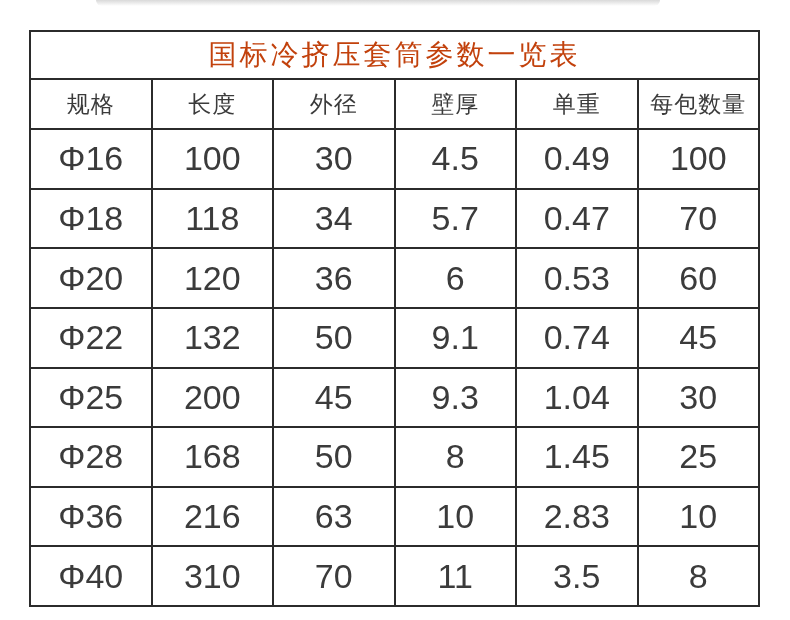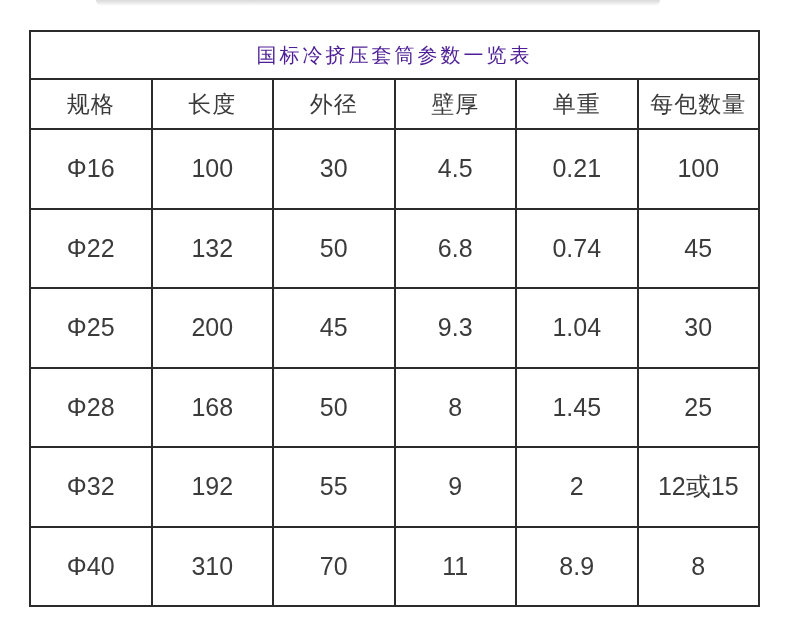--- a/index.html
+++ b/index.html
@@ -37,33 +37,33 @@
   .spec th, .spec td {
     border: 2px solid #2b2b2b;
     font-weight: normal;
     text-align: center;
     padding: 0;
     overflow: hidden;
     white-space: nowrap;
   }
   .title-cell {
     height: 46px;
-    font-size: 20px;
+    font-size: 28px;
     letter-spacing: 3px;
-    color: #4c1d95;
+    color: #c2410c;
     border-radius: 23px;
   }
   .hcell {
     height: 48px;
     font-size: 23px;
     letter-spacing: 1px;
   }
   .dcell {
     height: 51px;
-    font-size: 25px;
+    font-size: 34px;
   }
   .last-col {
     text-align: left;
     padding-left: 22px;
   }
 </style>
 </head>
 <body>
 
 <div class="banner-remnant"></div>
@@ -81,57 +81,73 @@
         <th class="hcell">单重</th>
         <th class="hcell">每包数量</th>
       </tr>
   </thead>
   <tbody>
       <tr>
         <td class="dcell">Φ16</td>
         <td class="dcell">100</td>
         <td class="dcell">30</td>
         <td class="dcell">4.5</td>
-        <td class="dcell">0.21</td>
+        <td class="dcell">0.49</td>
         <td class="dcell last-col">100</td>
+      </tr>
+      <tr>
+        <td class="dcell">Φ18</td>
+        <td class="dcell">118</td>
+        <td class="dcell">34</td>
+        <td class="dcell">5.7</td>
+        <td class="dcell">0.47</td>
+        <td class="dcell last-col">70</td>
+      </tr>
+      <tr>
+        <td class="dcell">Φ20</td>
+        <td class="dcell">120</td>
+        <td class="dcell">36</td>
+        <td class="dcell">6</td>
+        <td class="dcell">0.53</td>
+        <td class="dcell last-col">60</td>
       </tr>
       <tr>
         <td class="dcell">Φ22</td>
         <td class="dcell">132</td>
         <td class="dcell">50</td>
-        <td class="dcell">6.8</td>
+        <td class="dcell">9.1</td>
         <td class="dcell">0.74</td>
         <td class="dcell last-col">45</td>
       </tr>
       <tr>
         <td class="dcell">Φ25</td>
         <td class="dcell">200</td>
         <td class="dcell">45</td>
         <td class="dcell">9.3</td>
         <td class="dcell">1.04</td>
         <td class="dcell last-col">30</td>
       </tr>
       <tr>
         <td class="dcell">Φ28</td>
         <td class="dcell">168</td>
         <td class="dcell">50</td>
         <td class="dcell">8</td>
         <td class="dcell">1.45</td>
         <td class="dcell last-col">25</td>
       </tr>
       <tr>
-        <td class="dcell">Φ32</td>
-        <td class="dcell">192</td>
-        <td class="dcell">55</td>
-        <td class="dcell">9</td>
-        <td class="dcell">2</td>
-        <td class="dcell last-col">12或15</td>
+        <td class="dcell">Φ36</td>
+        <td class="dcell">216</td>
+        <td class="dcell">63</td>
+        <td class="dcell">10</td>
+        <td class="dcell">2.83</td>
+        <td class="dcell last-col">10</td>
       </tr>
       <tr>
         <td class="dcell">Φ40</td>
         <td class="dcell">310</td>
         <td class="dcell">70</td>
         <td class="dcell">11</td>
-        <td class="dcell">8.9</td>
+        <td class="dcell">3.5</td>
         <td class="dcell last-col">8</td>
       </tr>
     </tbody>
 </table>
 
 </body></html>

